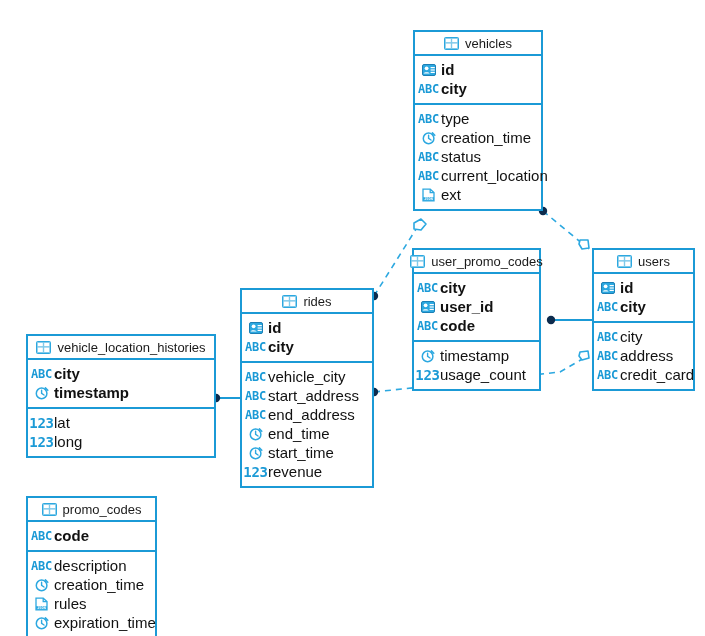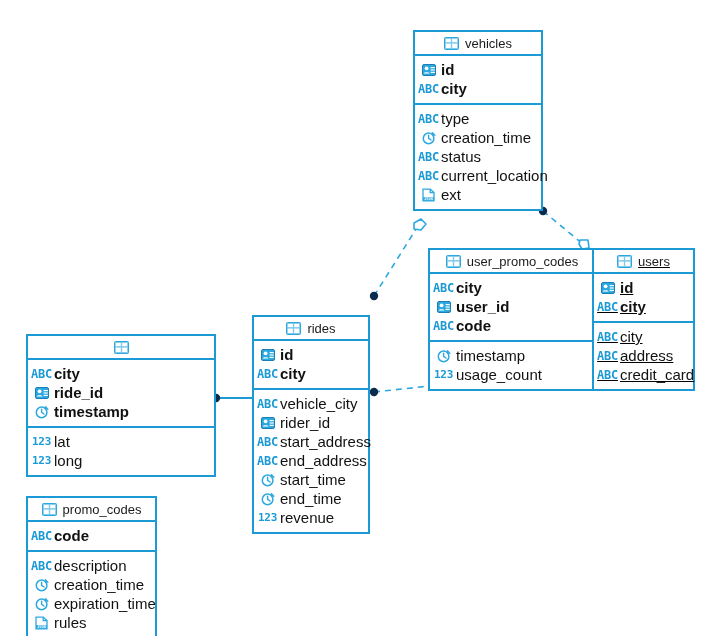--- a/index.html
+++ b/index.html
@@ -83,21 +83,21 @@
   }
   .ico svg { display: block; }
   .txtico {
     font-family: "DejaVu Sans Mono", monospace;
     font-size: 12px;
     font-weight: bold;
     color: #1b9ad6;
     letter-spacing: -0.3px;
     line-height: 1;
   }
-  .txtico.num { font-size: 11px; text-align: right; }
+  .txtico.num { font-size: 14px; text-align: right; }
 </style>
 </head>
 <body>
 
 <div id="canvas">
   <svg id="edges" viewBox="0 0 705 636" xmlns="http://www.w3.org/2000/svg">
 
     <g>
       <path d="M 216 398 L 252 398" stroke="#1b9ad6" stroke-width="1.8" fill="none"></path>
       <circle cx="216" cy="398" r="4.2" fill="#0d2b4d"></circle>
@@ -195,21 +195,21 @@
               <path d="M1 1.2h7.2L12 4.6v8.2H1z" fill="#ffffff" stroke="#2ca8e0" stroke-width="1.3"></path>
               <path d="M8.2 1.2v3.4H12" fill="none" stroke="#2ca8e0" stroke-width="1.3"></path>
               <rect x="1" y="9.2" width="11" height="3.6" fill="#2ca8e0"></rect>
               <text x="6.5" y="12.2" font-size="3.6" fill="#ffffff" text-anchor="middle" font-family="DejaVu Sans Mono, monospace" font-weight="bold">JSON</text>
             </svg>
           </span>
           <span class="col-name">ext</span>
         </div>
       </div>
     </div>
-    <div class="table-node" style="left: 428px; top: 248px; width: 168px;">
+    <div class="table-node" style="left: 412px; top: 248px; width: 129px;">
       <div class="tbl-header">
         <span class="ico">
           <svg width="15" height="13" viewBox="0 0 15 13">
             <rect x="0.5" y="0.5" width="14" height="12" rx="1" fill="#7fc9ea" stroke="#2ca8e0"></rect>
             <rect x="1.8" y="1.9" width="5" height="3.2" fill="#ffffff"></rect>
             <rect x="8.2" y="1.9" width="5" height="3.2" fill="#ffffff"></rect>
             <rect x="1.8" y="6.6" width="5" height="4.4" fill="#ffffff"></rect>
             <rect x="8.2" y="6.6" width="5" height="4.4" fill="#ffffff"></rect>
           </svg>
         </span>
@@ -254,21 +254,21 @@
           <span class="col-name">timestamp</span>
         </div>
         <div class="col-row">
           <span class="ico">
             <span class="txtico num">123</span>
           </span>
           <span class="col-name">usage_count</span>
         </div>
       </div>
     </div>
-    <div class="table-node" style="left: 592px; top: 248px; width: 103px; text-decoration: underline;">
+    <div class="table-node" style="left: 592px; top: 248px; width: 103px;">
       <div class="tbl-header">
         <span class="ico">
           <svg width="15" height="13" viewBox="0 0 15 13">
             <rect x="0.5" y="0.5" width="14" height="12" rx="1" fill="#7fc9ea" stroke="#2ca8e0"></rect>
             <rect x="1.8" y="1.9" width="5" height="3.2" fill="#ffffff"></rect>
             <rect x="8.2" y="1.9" width="5" height="3.2" fill="#ffffff"></rect>
             <rect x="1.8" y="6.6" width="5" height="4.4" fill="#ffffff"></rect>
             <rect x="8.2" y="6.6" width="5" height="4.4" fill="#ffffff"></rect>
           </svg>
         </span>
@@ -309,21 +309,21 @@
           <span class="col-name">address</span>
         </div>
         <div class="col-row">
           <span class="ico">
             <span class="txtico">ABC</span>
           </span>
           <span class="col-name">credit_card</span>
         </div>
       </div>
     </div>
-    <div class="table-node" style="left: 252px; top: 288px; width: 118px; margin-top: 27px;">
+    <div class="table-node" style="left: 240px; top: 288px; width: 134px;">
       <div class="tbl-header">
         <span class="ico">
           <svg width="15" height="13" viewBox="0 0 15 13">
             <rect x="0.5" y="0.5" width="14" height="12" rx="1" fill="#7fc9ea" stroke="#2ca8e0"></rect>
             <rect x="1.8" y="1.9" width="5" height="3.2" fill="#ffffff"></rect>
             <rect x="8.2" y="1.9" width="5" height="3.2" fill="#ffffff"></rect>
             <rect x="1.8" y="6.6" width="5" height="4.4" fill="#ffffff"></rect>
             <rect x="8.2" y="6.6" width="5" height="4.4" fill="#ffffff"></rect>
           </svg>
         </span>
@@ -352,102 +352,77 @@
       </div>
       <div class="tbl-section">
         <div class="col-row">
           <span class="ico">
             <span class="txtico">ABC</span>
           </span>
           <span class="col-name">vehicle_city</span>
         </div>
         <div class="col-row">
           <span class="ico">
-            <svg width="14" height="12" viewBox="0 0 14 12">
-              <rect x="0.5" y="0.5" width="13" height="11" rx="1.5" fill="#2ca8e0" stroke="#1b7fb5"></rect>
-              <circle cx="4.6" cy="4.3" r="1.9" fill="#ffffff"></circle>
-              <path d="M1.6 9.6c0.5-1.8 5.5-1.8 6 0z" fill="#ffffff"></path>
-              <rect x="8.6" y="3" width="4.2" height="1.2" fill="#ffffff"></rect>
-              <rect x="8.6" y="5.4" width="4.2" height="1.2" fill="#ffffff"></rect>
-              <rect x="8.6" y="7.8" width="4.2" height="1.2" fill="#ffffff"></rect>
-            </svg>
-          </span>
-          <span class="col-name">rider_id</span>
-        </div>
-        <div class="col-row">
-          <span class="ico">
             <span class="txtico">ABC</span>
           </span>
           <span class="col-name">start_address</span>
         </div>
         <div class="col-row">
           <span class="ico">
             <span class="txtico">ABC</span>
           </span>
           <span class="col-name">end_address</span>
         </div>
         <div class="col-row">
           <span class="ico">
             <svg width="14" height="14" viewBox="0 0 14 14">
               <circle cx="6.6" cy="7.4" r="5.3" fill="#ffffff" stroke="#2ca8e0" stroke-width="1.5"></circle>
               <path d="M6.6 4.2 V7.4 L9 9" stroke="#2ca8e0" stroke-width="1.4" fill="none" stroke-linecap="round"></path>
               <path d="M10.4 1.9 l2.4 2.4" stroke="#2ca8e0" stroke-width="1.5" stroke-linecap="round"></path>
             </svg>
           </span>
+          <span class="col-name">end_time</span>
+        </div>
+        <div class="col-row">
+          <span class="ico">
+            <svg width="14" height="14" viewBox="0 0 14 14">
+              <circle cx="6.6" cy="7.4" r="5.3" fill="#ffffff" stroke="#2ca8e0" stroke-width="1.5"></circle>
+              <path d="M6.6 4.2 V7.4 L9 9" stroke="#2ca8e0" stroke-width="1.4" fill="none" stroke-linecap="round"></path>
+              <path d="M10.4 1.9 l2.4 2.4" stroke="#2ca8e0" stroke-width="1.5" stroke-linecap="round"></path>
+            </svg>
+          </span>
           <span class="col-name">start_time</span>
-        </div>
-        <div class="col-row">
-          <span class="ico">
-            <svg width="14" height="14" viewBox="0 0 14 14">
-              <circle cx="6.6" cy="7.4" r="5.3" fill="#ffffff" stroke="#2ca8e0" stroke-width="1.5"></circle>
-              <path d="M6.6 4.2 V7.4 L9 9" stroke="#2ca8e0" stroke-width="1.4" fill="none" stroke-linecap="round"></path>
-              <path d="M10.4 1.9 l2.4 2.4" stroke="#2ca8e0" stroke-width="1.5" stroke-linecap="round"></path>
-            </svg>
-          </span>
-          <span class="col-name">end_time</span>
         </div>
         <div class="col-row">
           <span class="ico">
             <span class="txtico num">123</span>
           </span>
           <span class="col-name">revenue</span>
         </div>
       </div>
     </div>
     <div class="table-node" style="left: 26px; top: 334px; width: 190px;">
       <div class="tbl-header">
         <span class="ico">
           <svg width="15" height="13" viewBox="0 0 15 13">
             <rect x="0.5" y="0.5" width="14" height="12" rx="1" fill="#7fc9ea" stroke="#2ca8e0"></rect>
             <rect x="1.8" y="1.9" width="5" height="3.2" fill="#ffffff"></rect>
             <rect x="8.2" y="1.9" width="5" height="3.2" fill="#ffffff"></rect>
             <rect x="1.8" y="6.6" width="5" height="4.4" fill="#ffffff"></rect>
             <rect x="8.2" y="6.6" width="5" height="4.4" fill="#ffffff"></rect>
           </svg>
         </span>
+        <span class="tbl-title">vehicle_location_histories</span>
       </div>
       <div class="tbl-section pk">
         <div class="col-row key">
           <span class="ico">
             <span class="txtico">ABC</span>
           </span>
           <span class="col-name">city</span>
-        </div>
-        <div class="col-row key">
-          <span class="ico">
-            <svg width="14" height="12" viewBox="0 0 14 12">
-              <rect x="0.5" y="0.5" width="13" height="11" rx="1.5" fill="#2ca8e0" stroke="#1b7fb5"></rect>
-              <circle cx="4.6" cy="4.3" r="1.9" fill="#ffffff"></circle>
-              <path d="M1.6 9.6c0.5-1.8 5.5-1.8 6 0z" fill="#ffffff"></path>
-              <rect x="8.6" y="3" width="4.2" height="1.2" fill="#ffffff"></rect>
-              <rect x="8.6" y="5.4" width="4.2" height="1.2" fill="#ffffff"></rect>
-              <rect x="8.6" y="7.8" width="4.2" height="1.2" fill="#ffffff"></rect>
-            </svg>
-          </span>
-          <span class="col-name">ride_id</span>
         </div>
         <div class="col-row key">
           <span class="ico">
             <svg width="14" height="14" viewBox="0 0 14 14">
               <circle cx="6.6" cy="7.4" r="5.3" fill="#ffffff" stroke="#2ca8e0" stroke-width="1.5"></circle>
               <path d="M6.6 4.2 V7.4 L9 9" stroke="#2ca8e0" stroke-width="1.4" fill="none" stroke-linecap="round"></path>
               <path d="M10.4 1.9 l2.4 2.4" stroke="#2ca8e0" stroke-width="1.5" stroke-linecap="round"></path>
             </svg>
           </span>
           <span class="col-name">timestamp</span>
@@ -501,34 +476,34 @@
             <svg width="14" height="14" viewBox="0 0 14 14">
               <circle cx="6.6" cy="7.4" r="5.3" fill="#ffffff" stroke="#2ca8e0" stroke-width="1.5"></circle>
               <path d="M6.6 4.2 V7.4 L9 9" stroke="#2ca8e0" stroke-width="1.4" fill="none" stroke-linecap="round"></path>
               <path d="M10.4 1.9 l2.4 2.4" stroke="#2ca8e0" stroke-width="1.5" stroke-linecap="round"></path>
             </svg>
           </span>
           <span class="col-name">creation_time</span>
         </div>
         <div class="col-row">
           <span class="ico">
-            <svg width="14" height="14" viewBox="0 0 14 14">
-              <circle cx="6.6" cy="7.4" r="5.3" fill="#ffffff" stroke="#2ca8e0" stroke-width="1.5"></circle>
-              <path d="M6.6 4.2 V7.4 L9 9" stroke="#2ca8e0" stroke-width="1.4" fill="none" stroke-linecap="round"></path>
-              <path d="M10.4 1.9 l2.4 2.4" stroke="#2ca8e0" stroke-width="1.5" stroke-linecap="round"></path>
-            </svg>
-          </span>
-          <span class="col-name">expiration_time</span>
-        </div>
-        <div class="col-row">
-          <span class="ico">
             <svg width="13" height="14" viewBox="0 0 13 14">
               <path d="M1 1.2h7.2L12 4.6v8.2H1z" fill="#ffffff" stroke="#2ca8e0" stroke-width="1.3"></path>
               <path d="M8.2 1.2v3.4H12" fill="none" stroke="#2ca8e0" stroke-width="1.3"></path>
               <rect x="1" y="9.2" width="11" height="3.6" fill="#2ca8e0"></rect>
               <text x="6.5" y="12.2" font-size="3.6" fill="#ffffff" text-anchor="middle" font-family="DejaVu Sans Mono, monospace" font-weight="bold">JSON</text>
             </svg>
           </span>
           <span class="col-name">rules</span>
         </div>
+        <div class="col-row">
+          <span class="ico">
+            <svg width="14" height="14" viewBox="0 0 14 14">
+              <circle cx="6.6" cy="7.4" r="5.3" fill="#ffffff" stroke="#2ca8e0" stroke-width="1.5"></circle>
+              <path d="M6.6 4.2 V7.4 L9 9" stroke="#2ca8e0" stroke-width="1.4" fill="none" stroke-linecap="round"></path>
+              <path d="M10.4 1.9 l2.4 2.4" stroke="#2ca8e0" stroke-width="1.5" stroke-linecap="round"></path>
+            </svg>
+          </span>
+          <span class="col-name">expiration_time</span>
+        </div>
       </div>
     </div>
   </div>
 
 </body></html>

